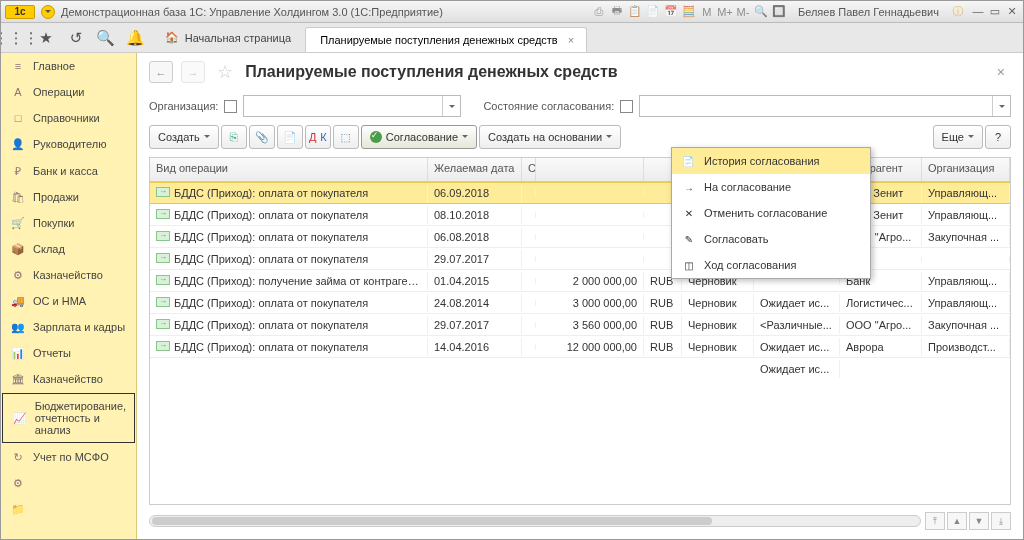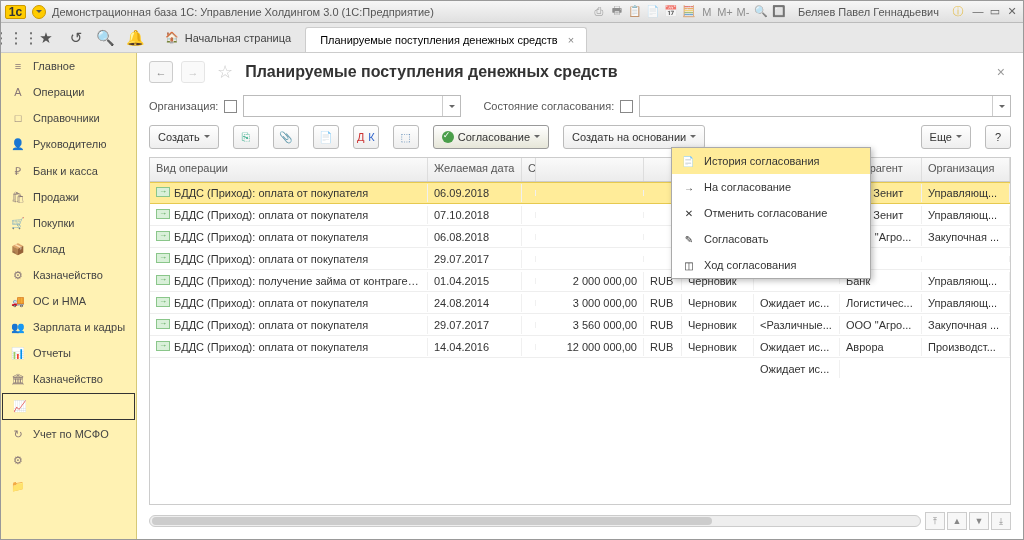--- a/index.html
+++ b/index.html
@@ -1,18 +1,18 @@
 <!DOCTYPE html>
 <html><head>
 <meta charset="utf-8">
 <style>
   *{box-sizing:border-box;margin:0;padding:0;font-family:Arial,sans-serif;font-size:11px;}
   body{background:#eaeaea;width:1024px;height:540px;overflow:hidden;border:1px solid #999;}
   .titlebar{height:22px;background:linear-gradient(#f6f6f6,#e0e0e0);border-bottom:1px solid #bbb;display:flex;align-items:center;padding:0 4px;gap:6px;}
-  .tb-logo{width:21px;height:14px;background:#ffcc00;border:1px solid #cc9900;border-radius:2px;display:flex;align-items:center;justify-content:center;font-size:12px;font-weight:bold;color:#333;}
+  .tb-logo{width:30px;height:14px;background:#ffcc00;border:1px solid #cc9900;border-radius:2px;display:flex;align-items:center;justify-content:center;font-size:10px;font-weight:bold;color:#333;}
   .tb-drop{width:14px;height:14px;background:#ffcc00;border:1px solid #cc9900;border-radius:7px;display:flex;align-items:center;justify-content:center;}
   .tb-drop::after{content:"";border:3px solid transparent;border-top-color:#555;margin-top:3px;}
   .tb-title{flex:0 0 auto;color:#555;}
   .tb-spacer{flex:1;}
   .tb-icons{display:flex;gap:4px;align-items:center;}
   .tb-icon{width:14px;height:14px;opacity:0.7;display:flex;align-items:center;justify-content:center;color:#666;}
   .tb-user{color:#555;margin:0 6px;}
   .wincontrols span{display:inline-block;width:14px;text-align:center;color:#666;}
 
   .toolbar2{height:30px;background:#e8e8e8;border-bottom:1px solid #ccc;display:flex;align-items:stretch;}
@@ -34,21 +34,21 @@
   .page-title{font-size:16px;font-weight:bold;color:#333;}
   .close-x{margin-left:auto;color:#999;font-size:14px;padding:0 6px;}
 
   .filter-row{display:flex;align-items:center;padding:4px 12px 6px;gap:6px;}
   .fld-label{color:#555;}
   .chk{width:13px;height:13px;border:1px solid #888;background:#fff;}
   .combo{height:22px;border:1px solid #bbb;background:#fff;display:flex;align-items:center;}
   .combo .arr{width:18px;border-left:1px solid #ccc;display:flex;align-items:center;justify-content:center;color:#777;height:100%;}
   .combo .arr::after{content:"";border:3px solid transparent;border-top-color:#666;margin-top:3px;}
 
-  .action-row{display:flex;align-items:flex-start;padding:2px 12px 8px;gap:14px;}
+  .action-row{display:flex;align-items:flex-start;padding:2px 12px 8px;gap:2px;}
   .btn{height:24px;border:1px solid #bbb;border-radius:3px;background:linear-gradient(#fff,#eee);display:flex;align-items:center;padding:0 8px;gap:4px;color:#333;}
   .btn.sq{width:26px;padding:0;justify-content:center;}
   .btn .arr::after{content:"";border:3px solid transparent;border-top-color:#666;margin-top:2px;display:inline-block;}
   .btn.active{border-color:#999;background:linear-gradient(#fff,#e6e6d8);}
   .btn .approve-icon{width:12px;height:12px;border-radius:6px;background:#4a9e4a;display:inline-block;position:relative;}
   .btn .approve-icon::after{content:"✓";color:#fff;font-size:9px;position:absolute;left:1px;top:-1px;}
   .action-spacer{flex:1;}
 
   .table{flex:1;margin:0 12px;border:1px solid #ccc;display:flex;flex-direction:column;overflow:hidden;}
   .thead{display:flex;background:linear-gradient(#fafafa,#ececec);border-bottom:1px solid #ccc;height:24px;}
@@ -170,20 +170,21 @@
       <div class="side-item">
         <span class="side-icon">📊</span>
         <span>Отчеты</span>
       </div>
       <div class="side-item">
         <span class="side-icon">🏛</span>
         <span>Казначейство</span>
       </div>
       <div class="side-item active">
         <span class="side-icon">📈</span>
+        <span>Бюджетирование, отчетность и анализ</span>
       </div>
       <div class="side-item">
         <span class="side-icon">↻</span>
         <span>Учет по МСФО</span>
       </div>
       <div class="side-item">
         <span class="side-icon">⚙</span>
       </div>
       <div class="side-item">
         <span class="side-icon">📁</span>
@@ -287,21 +288,21 @@
             <div class="td c-extra"></div>
             <div class="td c-sum num"></div>
             <div class="td c-cur"></div>
             <div class="td c-state1">новик</div>
             <div class="td c-state2">Ожидает ис...</div>
             <div class="td c-contr">Банк Зенит</div>
             <div class="td c-org">Управляющ...</div>
           </div>
           <div class="tr">
             <div class="td c-op"><span class="row-icon"></span>БДДС (Приход): оплата от покупателя</div>
-            <div class="td c-date">07.10.2018</div>
+            <div class="td c-date">08.10.2018</div>
             <div class="td c-extra"></div>
             <div class="td c-sum num"></div>
             <div class="td c-cur"></div>
             <div class="td c-state1">новик</div>
             <div class="td c-state2">Ожидает ис...</div>
             <div class="td c-contr">Банк Зенит</div>
             <div class="td c-org">Управляющ...</div>
           </div>
           <div class="tr">
             <div class="td c-op"><span class="row-icon"></span>БДДС (Приход): оплата от покупателя</div>

